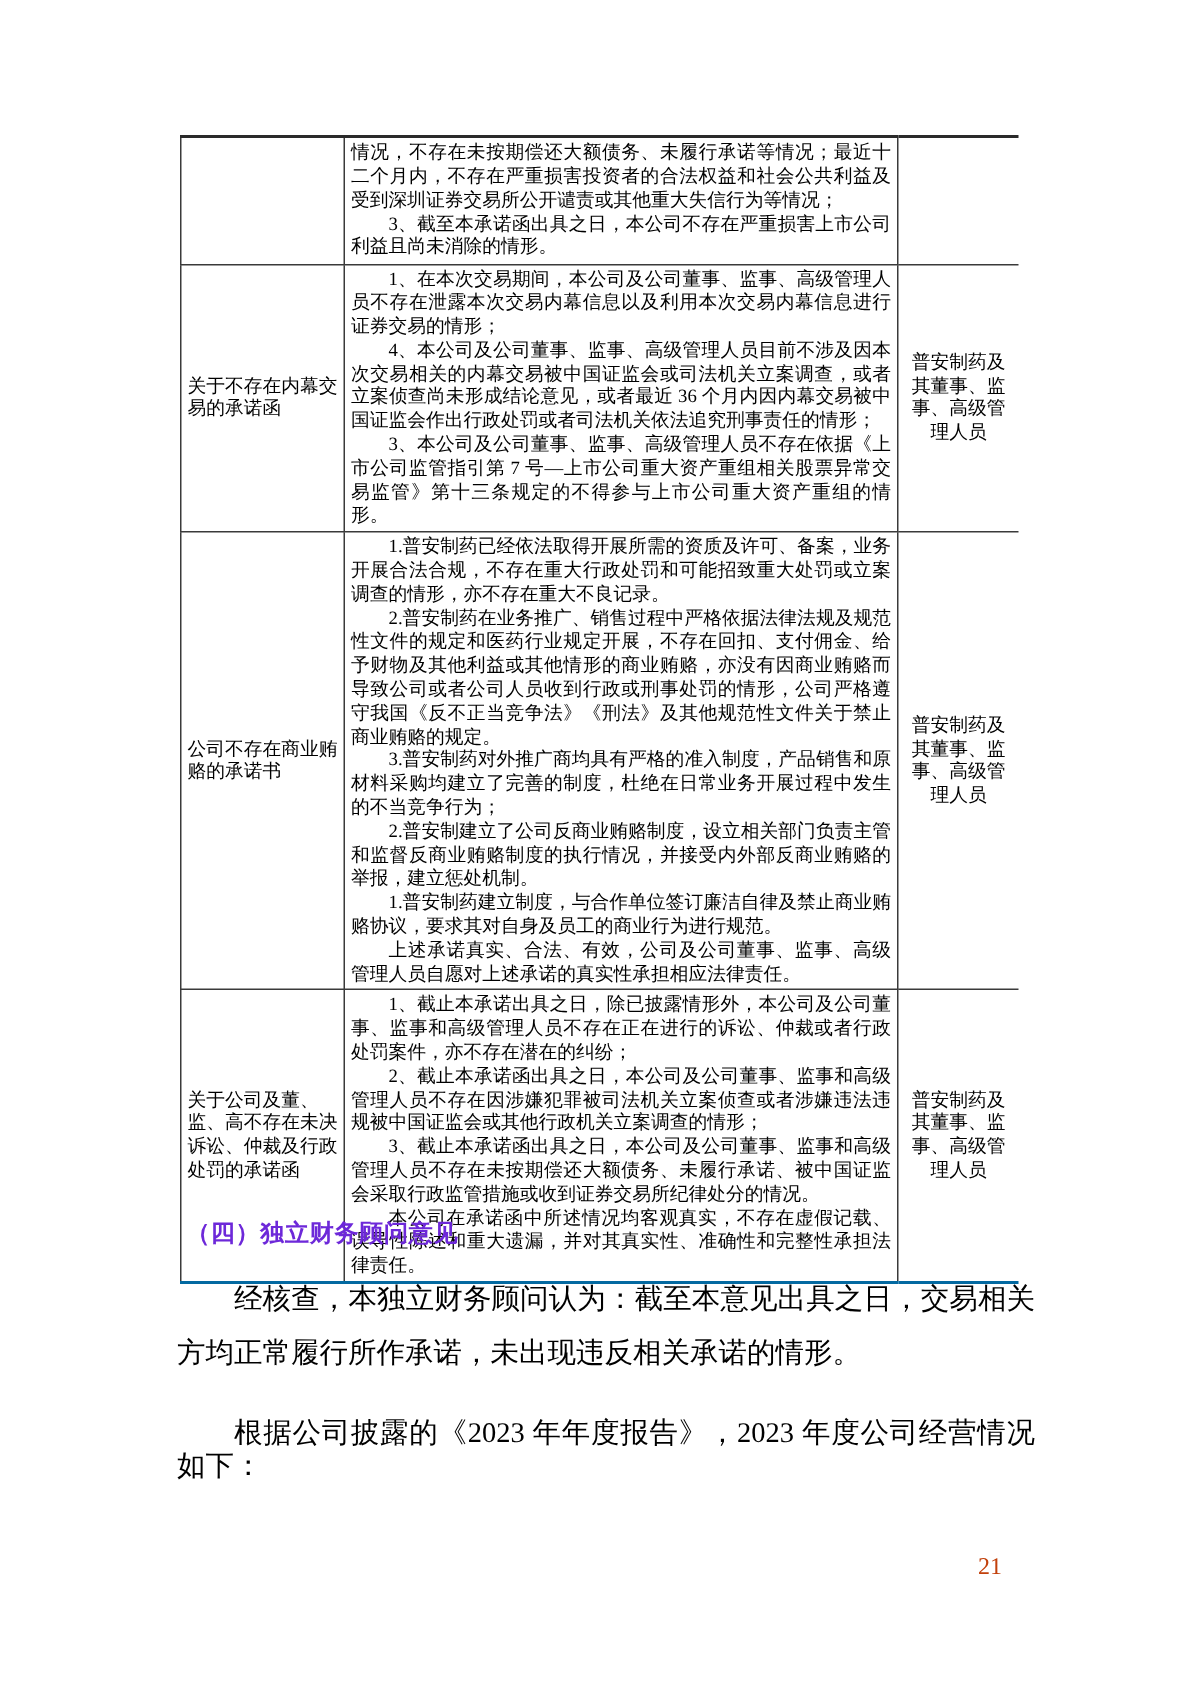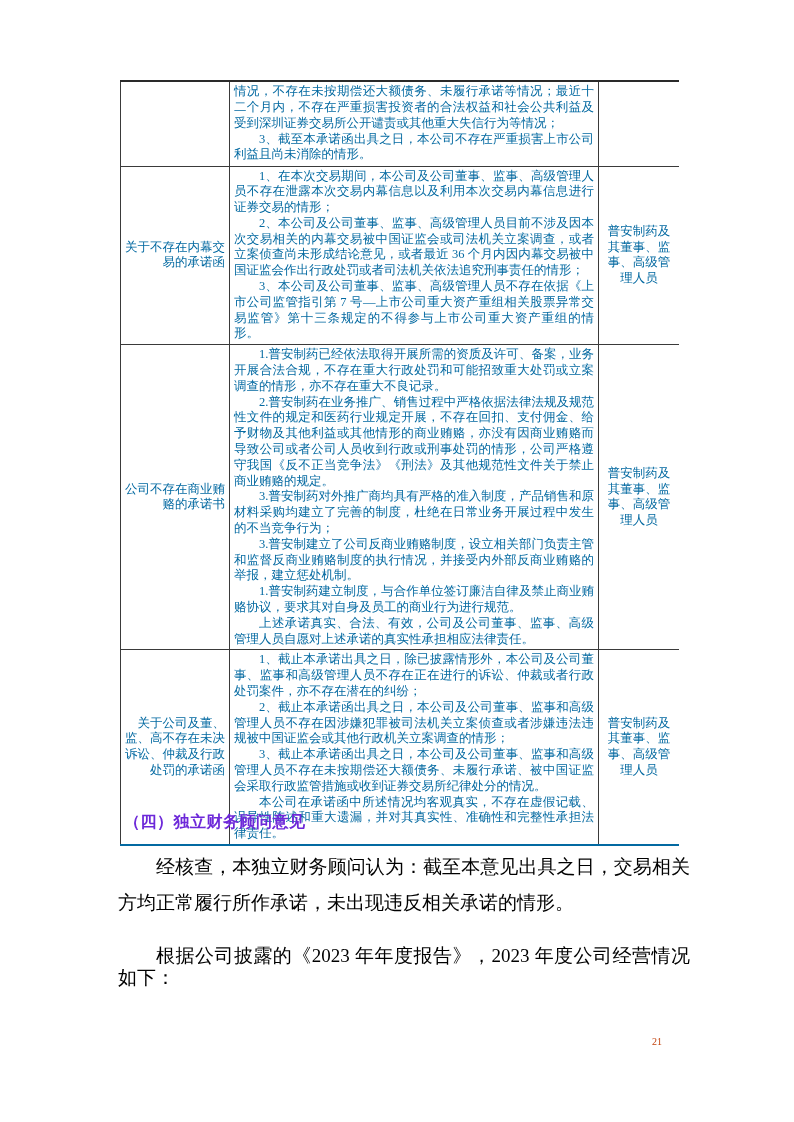--- a/index.html
+++ b/index.html
@@ -10,41 +10,41 @@
     background: #ffffff;
     overflow: hidden;
     font-family: "Liberation Serif", "DejaVu Serif", serif;
     color: #111111;
   }
 
   
   table.commitments {
     position: absolute;
     left: 120px;
-    top: 80px;
+    top: 90px;
     width: 556px;
     border-collapse: collapse;
     table-layout: fixed;
     font-size: 12.5px;
     line-height: 15.8px;
-    color: #0369a1;
+    color: #000000;
   }
   table.commitments td {
     border-top: 1px solid #3a3a3a;
     border-bottom: 1px solid #3a3a3a;
     vertical-align: middle;
     padding: 2px 4px;
   }
   table.commitments tr:first-child td { border-top: 2px solid #2a2a2a; }
   table.commitments tr:last-child td  { border-bottom: 2px solid #0369a1; font-family: Liberation Serif, serif; }
   td.c1 {
     width: 100px;
     border-left: 1px solid #3a3a3a;
     border-right: 1px solid #3a3a3a;
-    text-align: right;
+    text-align: left;
   }
   td.c2 {
     width: 360px;
     border-right: 1px solid #3a3a3a;
     text-align: justify;
   }
   td.c3 {
     width: 72px;
     border-right: none; 
     text-align: center;
@@ -90,21 +90,21 @@
     font-size: 17.5px;
     color: #000000;
     letter-spacing: 0.5px;
   }
   .body-para.single { line-height: 22px; margin-top: 24px; }
 
   .page-number {
     position: absolute;
     left: 652px;
     top: 1036px;
-    font-size: 10px;
+    font-size: 16px;
     color: #c2410c;
     text-align: center;
   }
 </style>
 </head>
 <body>
 
 <div class="page">
 
   <table class="commitments">
@@ -114,32 +114,32 @@
           <td class="c2">
             <p class="noindent">情况，不存在未按期偿还大额债务、未履行承诺等情况；最近十二个月内，不存在严重损害投资者的合法权益和社会公共利益及受到深圳证券交易所公开谴责或其他重大失信行为等情况；</p>
             <p>3、截至本承诺函出具之日，本公司不存在严重损害上市公司利益且尚未消除的情形。</p>
           </td>
           <td class="c3"></td>
         </tr>
         <tr>
           <td class="c1">关于不存在内幕交易的承诺函</td>
           <td class="c2">
             <p>1、在本次交易期间，本公司及公司董事、监事、高级管理人员不存在泄露本次交易内幕信息以及利用本次交易内幕信息进行证券交易的情形；</p>
-            <p>2、本公司及公司董事、监事、高级管理人员目前不涉及因本次交易相关的内幕交易被中国证监会或司法机关立案调查，或者立案侦查尚未形成结论意见，或者最近 36 个月内因内幕交易被中国证监会作出行政处罚或者司法机关依法追究刑事责任的情形；</p>
+            <p>4、本公司及公司董事、监事、高级管理人员目前不涉及因本次交易相关的内幕交易被中国证监会或司法机关立案调查，或者立案侦查尚未形成结论意见，或者最近 36 个月内因内幕交易被中国证监会作出行政处罚或者司法机关依法追究刑事责任的情形；</p>
             <p>3、本公司及公司董事、监事、高级管理人员不存在依据《上市公司监管指引第 7 号—上市公司重大资产重组相关股票异常交易监管》第十三条规定的不得参与上市公司重大资产重组的情形。</p>
           </td>
           <td class="c3">普安制药及其董事、监事、高级管理人员</td>
         </tr>
         <tr>
           <td class="c1">公司不存在商业贿赂的承诺书</td>
           <td class="c2">
             <p>1.普安制药已经依法取得开展所需的资质及许可、备案，业务开展合法合规，不存在重大行政处罚和可能招致重大处罚或立案调查的情形，亦不存在重大不良记录。</p>
             <p>2.普安制药在业务推广、销售过程中严格依据法律法规及规范性文件的规定和医药行业规定开展，不存在回扣、支付佣金、给予财物及其他利益或其他情形的商业贿赂，亦没有因商业贿赂而导致公司或者公司人员收到行政或刑事处罚的情形，公司严格遵守我国《反不正当竞争法》《刑法》及其他规范性文件关于禁止商业贿赂的规定。</p>
             <p>3.普安制药对外推广商均具有严格的准入制度，产品销售和原材料采购均建立了完善的制度，杜绝在日常业务开展过程中发生的不当竞争行为；</p>
-            <p>3.普安制建立了公司反商业贿赂制度，设立相关部门负责主管和监督反商业贿赂制度的执行情况，并接受内外部反商业贿赂的举报，建立惩处机制。</p>
+            <p>2.普安制建立了公司反商业贿赂制度，设立相关部门负责主管和监督反商业贿赂制度的执行情况，并接受内外部反商业贿赂的举报，建立惩处机制。</p>
             <p>1.普安制药建立制度，与合作单位签订廉洁自律及禁止商业贿赂协议，要求其对自身及员工的商业行为进行规范。</p>
             <p>上述承诺真实、合法、有效，公司及公司董事、监事、高级管理人员自愿对上述承诺的真实性承担相应法律责任。</p>
           </td>
           <td class="c3">普安制药及其董事、监事、高级管理人员</td>
         </tr>
         <tr>
           <td class="c1">关于公司及董、监、高不存在未决诉讼、仲裁及行政处罚的承诺函</td>
           <td class="c2">
             <p>1、截止本承诺出具之日，除已披露情形外，本公司及公司董事、监事和高级管理人员不存在正在进行的诉讼、仲裁或者行政处罚案件，亦不存在潜在的纠纷；</p>
             <p>2、截止本承诺函出具之日，本公司及公司董事、监事和高级管理人员不存在因涉嫌犯罪被司法机关立案侦查或者涉嫌违法违规被中国证监会或其他行政机关立案调查的情形；</p>

